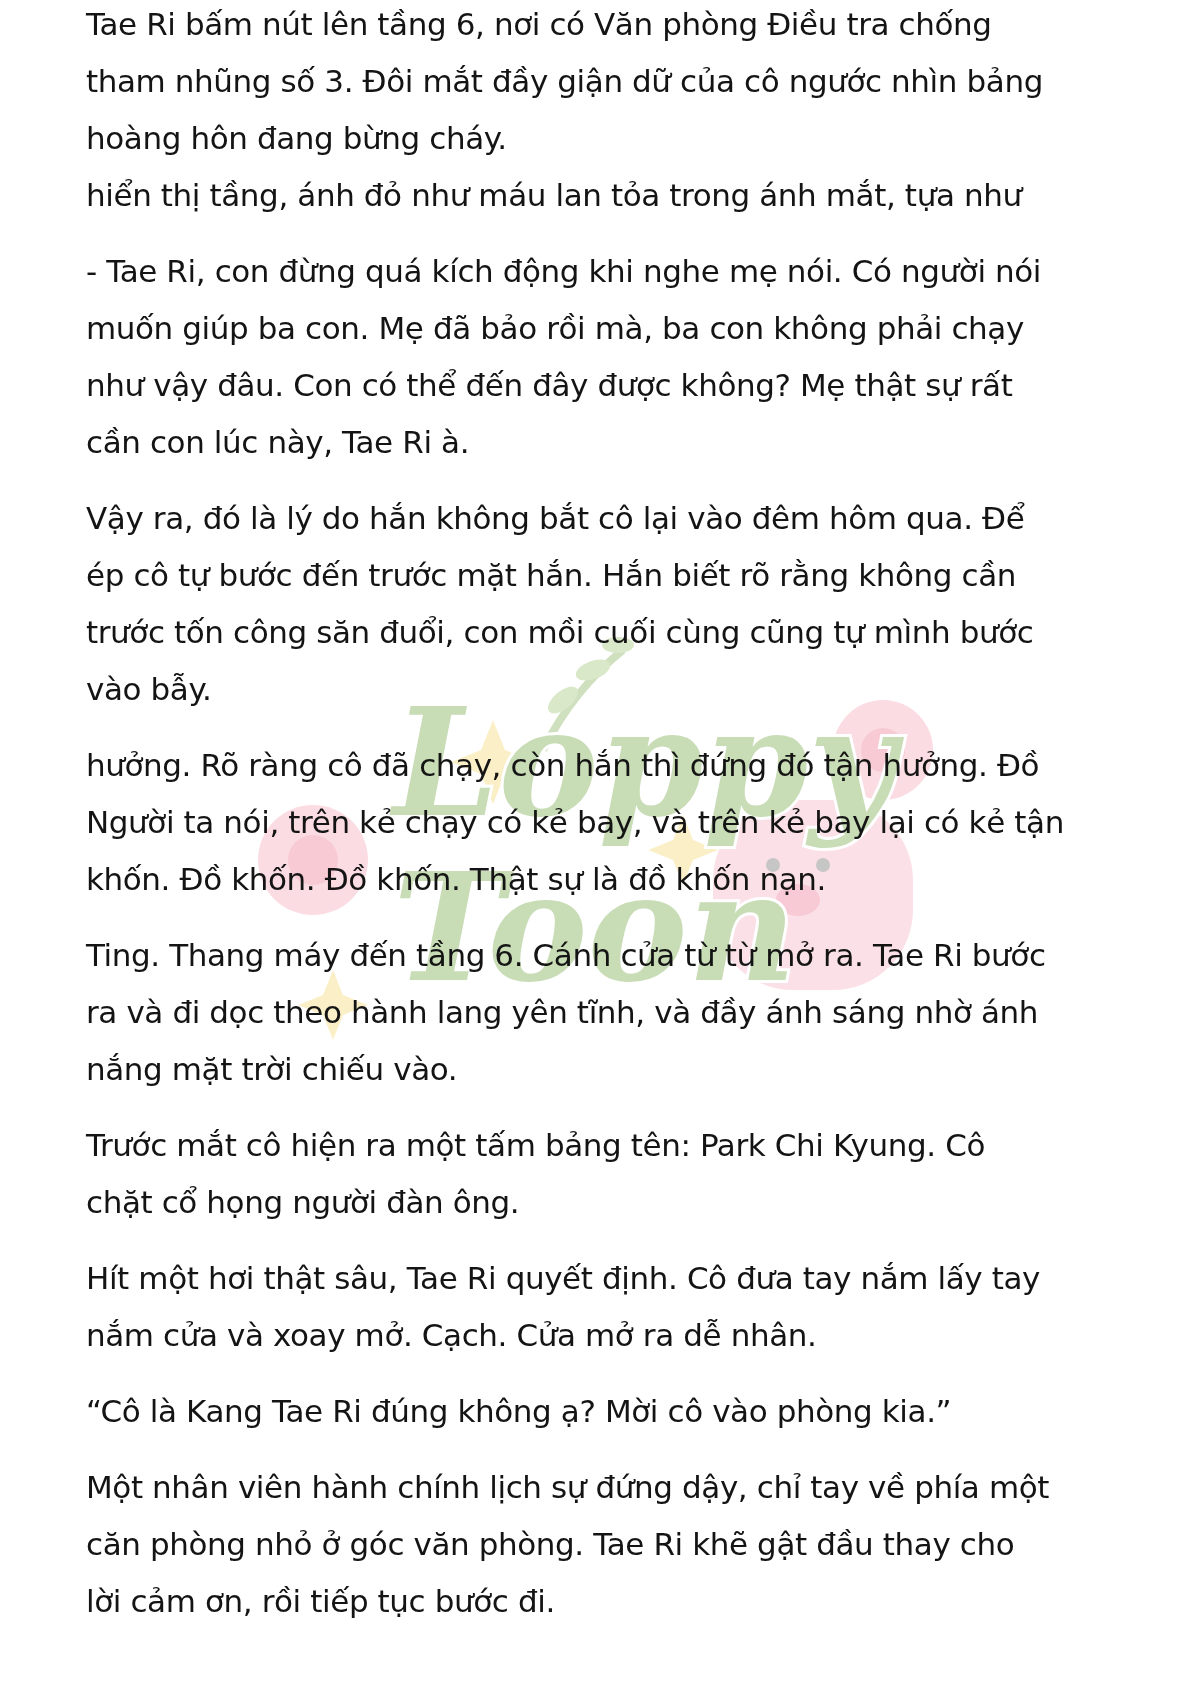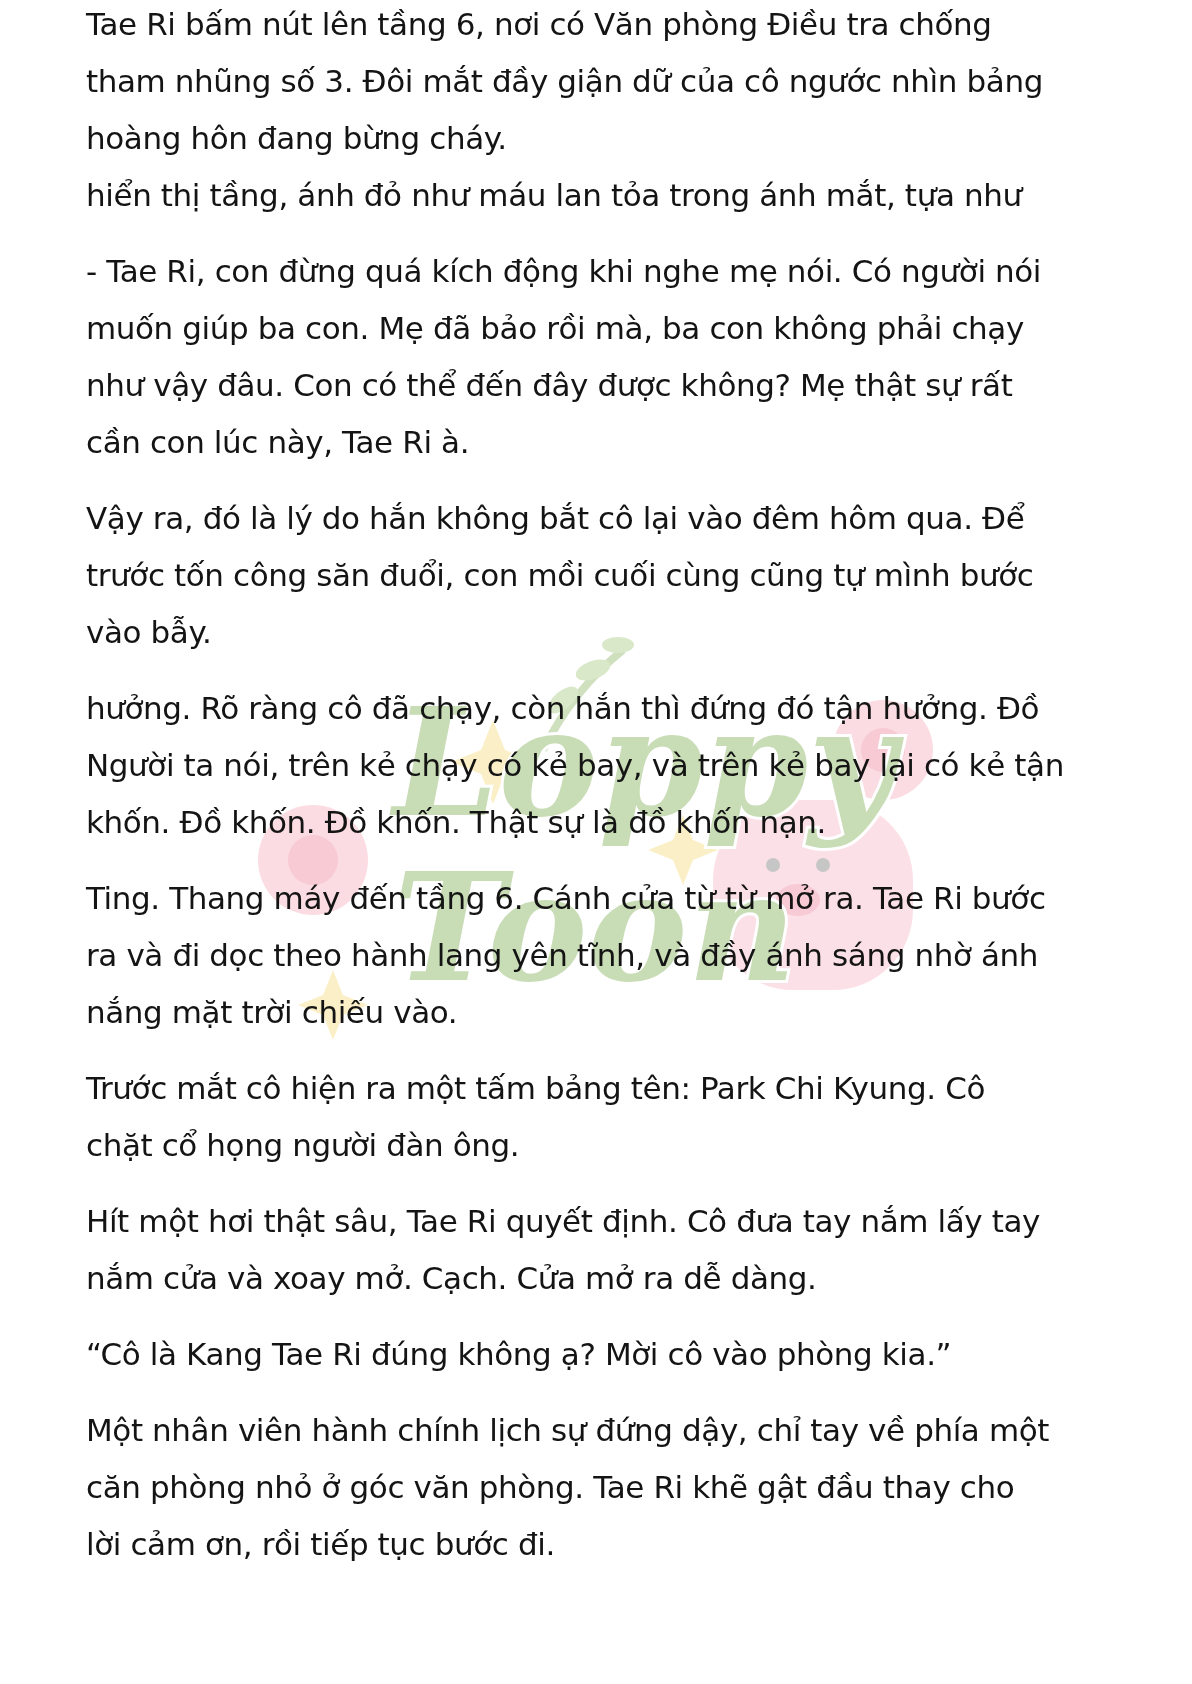--- a/index.html
+++ b/index.html
@@ -61,40 +61,41 @@
     <span class="line">hiển thị tầng, ánh đỏ như máu lan tỏa trong ánh mắt, tựa như</span>
   </p>
   <p class="para">
     <span class="line">- Tae Ri, con đừng quá kích động khi nghe mẹ nói. Có người nói</span>
     <span class="line">muốn giúp ba con. Mẹ đã bảo rồi mà, ba con không phải chạy</span>
     <span class="line">như vậy đâu. Con có thể đến đây được không? Mẹ thật sự rất</span>
     <span class="line">cần con lúc này, Tae Ri à.</span>
   </p>
   <p class="para">
     <span class="line">Vậy ra, đó là lý do hắn không bắt cô lại vào đêm hôm qua. Để</span>
+    <span class="line">ép cô tự bước đến trước mặt hắn. Hắn biết rõ rằng không cần</span>
     <span class="line">trước tốn công săn đuổi, con mồi cuối cùng cũng tự mình bước</span>
     <span class="line">vào bẫy.</span>
   </p>
   <p class="para">
     <span class="line">hưởng. Rõ ràng cô đã chạy, còn hắn thì đứng đó tận hưởng. Đồ</span>
     <span class="line">Người ta nói, trên kẻ chạy có kẻ bay, và trên kẻ bay lại có kẻ tận</span>
     <span class="line">khốn. Đồ khốn. Đồ khốn. Thật sự là đồ khốn nạn.</span>
   </p>
   <p class="para">
     <span class="line">Ting. Thang máy đến tầng 6. Cánh cửa từ từ mở ra. Tae Ri bước</span>
     <span class="line">ra và đi dọc theo hành lang yên tĩnh, và đầy ánh sáng nhờ ánh</span>
     <span class="line">nắng mặt trời chiếu vào.</span>
   </p>
   <p class="para">
     <span class="line">Trước mắt cô hiện ra một tấm bảng tên: Park Chi Kyung. Cô</span>
     <span class="line">chặt cổ họng người đàn ông.</span>
   </p>
   <p class="para">
     <span class="line">Hít một hơi thật sâu, Tae Ri quyết định. Cô đưa tay nắm lấy tay</span>
-    <span class="line">nắm cửa và xoay mở. Cạch. Cửa mở ra dễ dàng.</span>
+    <span class="line">nắm cửa và xoay mở. Cạch. Cửa mở ra dễ nhân.</span>
   </p>
   <p class="para">
     <span class="line">“Cô là Kang Tae Ri đúng không ạ? Mời cô vào phòng kia.”</span>
   </p>
   <p class="para">
     <span class="line">Một nhân viên hành chính lịch sự đứng dậy, chỉ tay về phía một</span>
     <span class="line">căn phòng nhỏ ở góc văn phòng. Tae Ri khẽ gật đầu thay cho</span>
     <span class="line">lời cảm ơn, rồi tiếp tục bước đi.</span>
   </p>
 </div>

